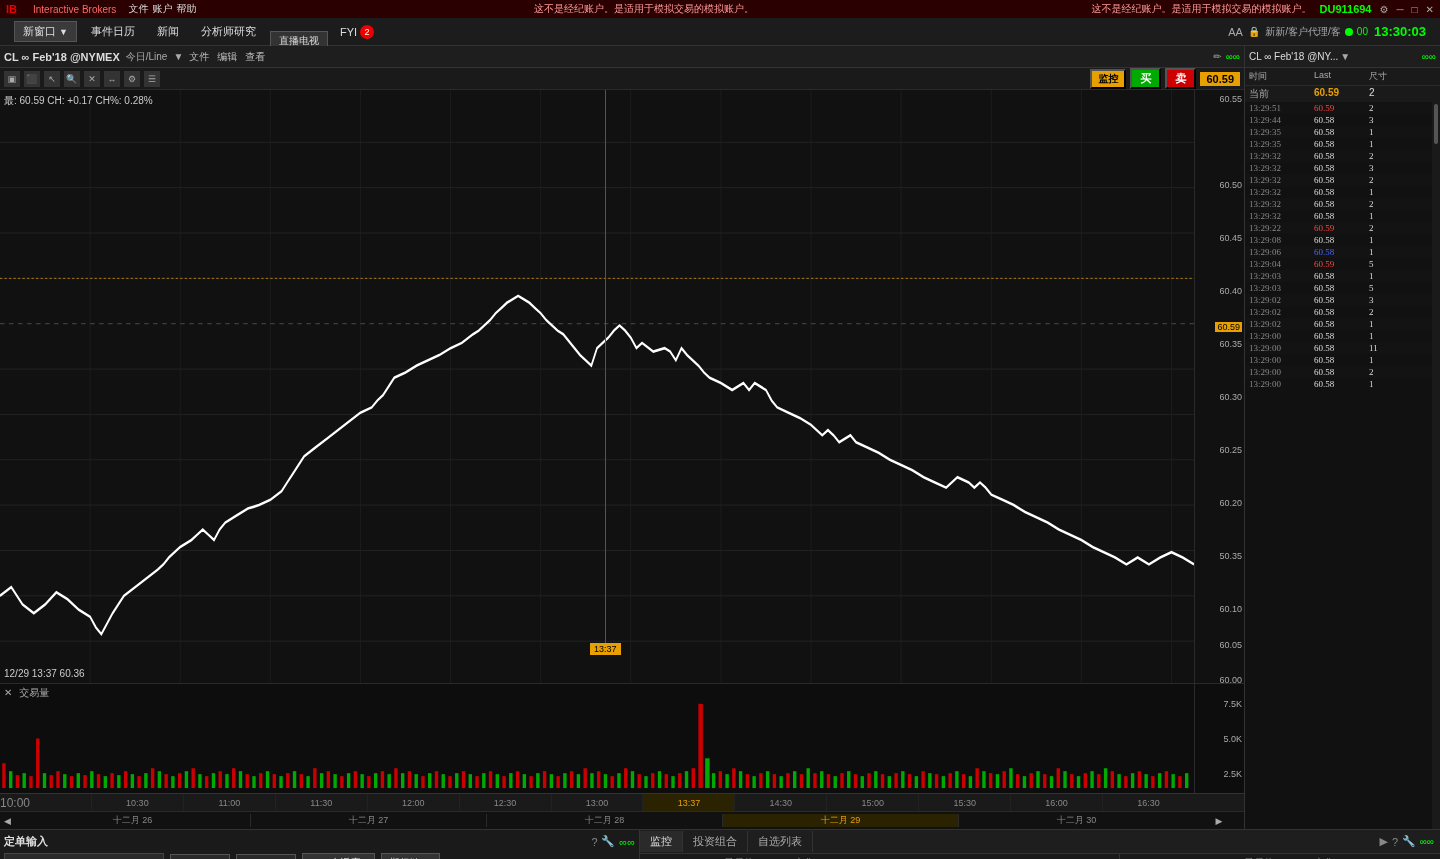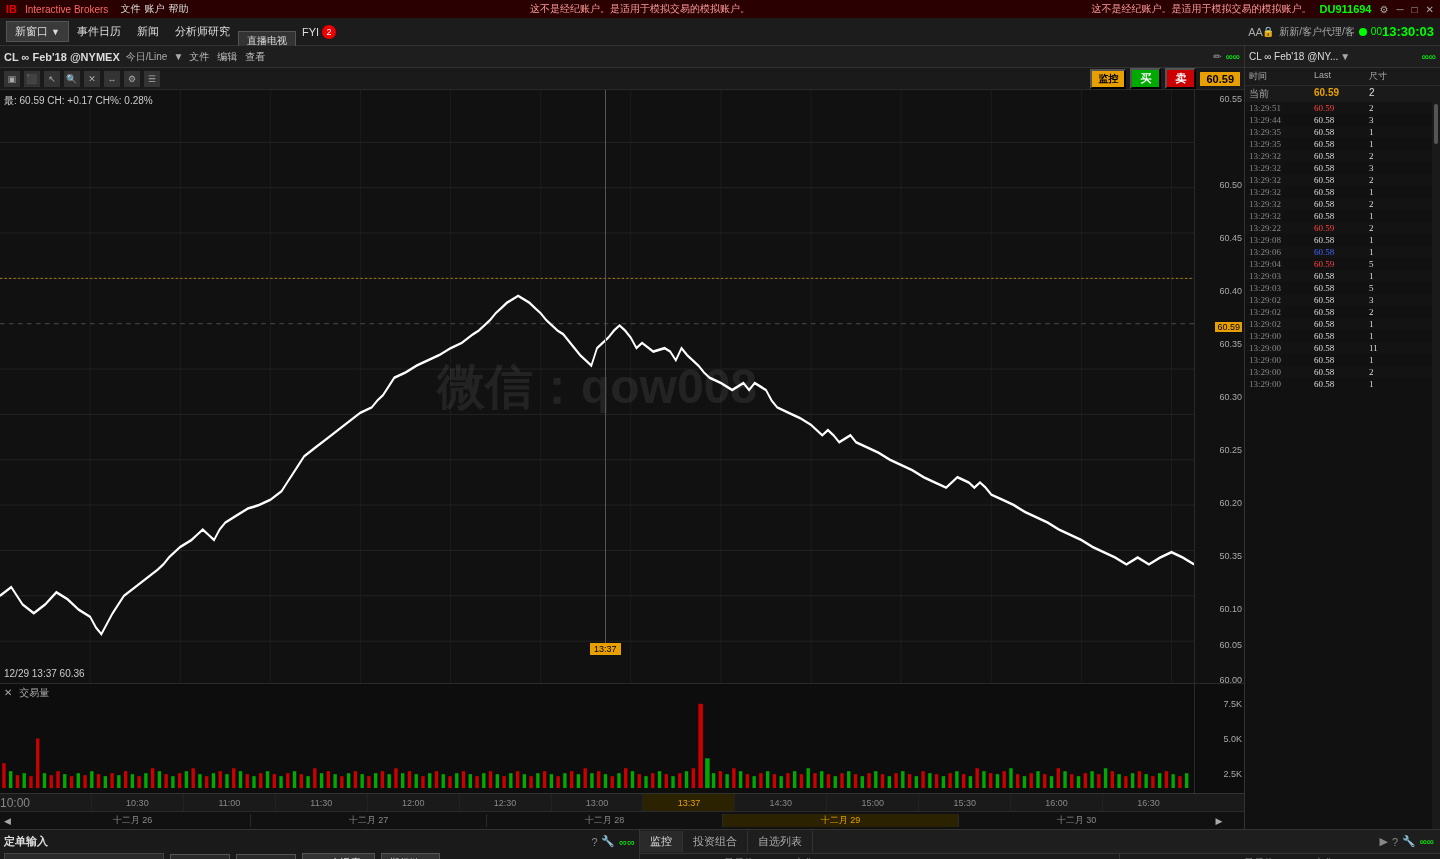--- a/index.html
+++ b/index.html
@@ -1,28 +1,28 @@
 <!DOCTYPE html>
 <html><head>
   <meta charset="utf-8">
   <style>
     * { box-sizing: border-box; margin: 0; padding: 0; }
     body { background: #1a1a1a; color: #ccc; font-family: 'Arial', sans-serif; font-size: 11px; overflow: hidden; width: 1440px; height: 859px; }
 
     
     .top-bar { background: #2a0000; height: 18px; display: flex; align-items: center; justify-content: space-between; padding: 0 6px; font-size: 10px; color: #ff6666; }
     .top-bar-left { display: flex; align-items: center; gap: 4px; }
-    .top-bar-logo { color: #e00; font-weight: bold; font-size: 11px; margin-right: 4px; }
+    .top-bar-logo { color: #e00; font-weight: bold; font-size: 11px; margin-right: 12px; }
     .top-bar-center { color: #ff9999; font-size: 10px; text-align: center; }
     .top-bar-right { display: flex; align-items: center; gap: 8px; }
     .account-id { color: #00ff00; font-size: 11px; font-weight: bold; }
     .clock { color: #00ff00; font-size: 13px; font-weight: bold; }
 
     
-    .second-bar { background: #1c1c1c; height: 28px; display: flex; align-items: center; padding: 0 6px; border-bottom: 1px solid #333; }
+    .second-bar { background: #1c1c1c; height: 28px; display: flex; align-items: center; padding: 0 14px; gap: 6px; border-bottom: 1px solid #333; }
     .btn-new-window { background: #3a3a3a; color: #ddd; border: 1px solid #555; padding: 2px 8px; font-size: 11px; display: flex; align-items: center; gap: 3px; cursor: pointer; }
     .nav-btn { background: none; color: #ddd; border: none; padding: 2px 8px; font-size: 11px; cursor: pointer; }
     .nav-btn-highlight { background: #333; color: #ddd; border: 1px solid #555; padding: 2px 8px; font-size: 10px; cursor: pointer; margin-top: 18px; }
     .fyi-btn { background: none; color: #ddd; border: none; padding: 2px 6px; font-size: 11px; cursor: pointer; display: flex; align-items: center; gap: 3px; }
     .fyi-badge { background: #e00; color: white; border-radius: 50%; width: 14px; height: 14px; font-size: 9px; display: flex; align-items: center; justify-content: center; }
     .aa-label { color: #aaa; font-size: 11px; margin-left: auto; }
     .lock-area { display: flex; align-items: center; gap: 4px; color: #aaa; font-size: 10px; }
     .green-dot { width: 8px; height: 8px; background: #0f0; border-radius: 50%; }
 
     
@@ -175,21 +175,20 @@
         <button class="alert-btn">监控</button>
         <button class="buy-btn">买</button>
         <button class="sell-btn">卖</button>
         <span class="price-badge">60.59</span>
       </div>
     </div>
 
     <div style="display:flex;flex:1;overflow:hidden">
       <div class="main-chart">
         <div class="chart-info">最: 60.59 CH: +0.17 CH%: 0.28%</div>
-        <div class="chart-watermark">微信：qow008</div>
         <div class="chart-crosshair-info">12/29 13:37    60.36</div>
 
         
         <svg class="chart-svg" viewBox="0 0 1060 340" preserveAspectRatio="none">
 
           <line x1="0" y1="30" x2="1060" y2="30" stroke="#2a2a2a" stroke-width="0.5"></line>
           <line x1="0" y1="56" x2="1060" y2="56" stroke="#2a2a2a" stroke-width="0.5"></line>
           <line x1="0" y1="82" x2="1060" y2="82" stroke="#2a2a2a" stroke-width="0.5"></line>
           <line x1="0" y1="108" x2="1060" y2="108" stroke="#2a2a2a" stroke-width="0.5"></line>
           <line x1="0" y1="134" x2="1060" y2="134" stroke="#2a2a2a" stroke-width="0.5" stroke-dasharray="4,4"></line>

